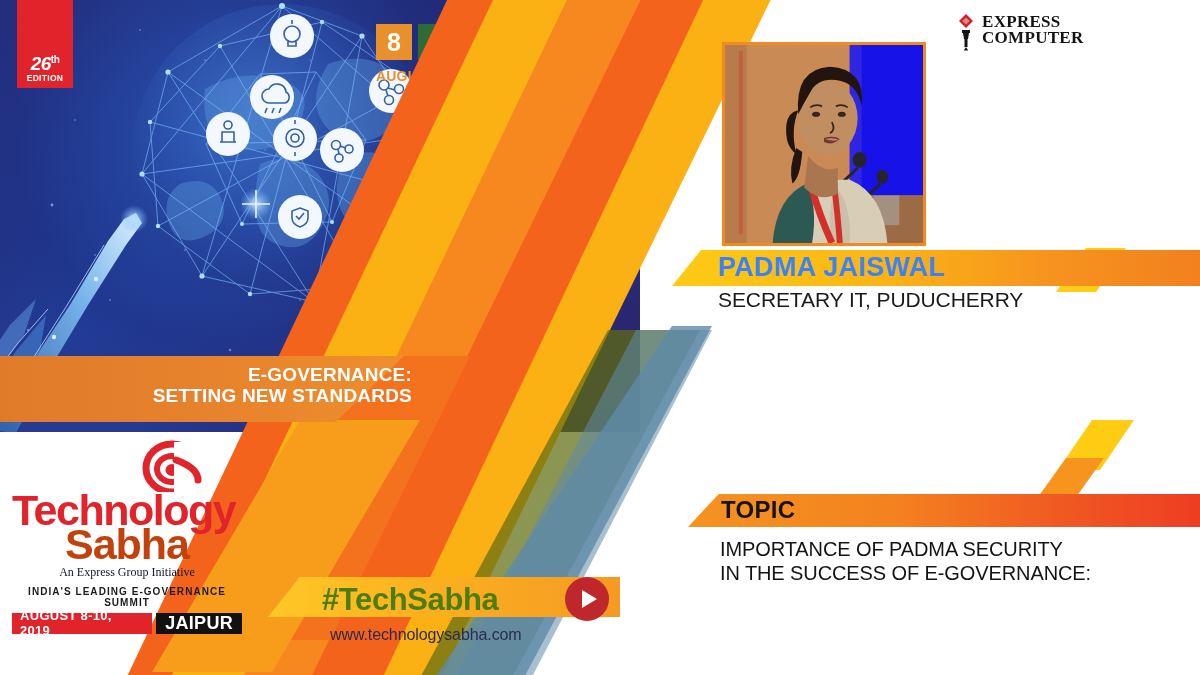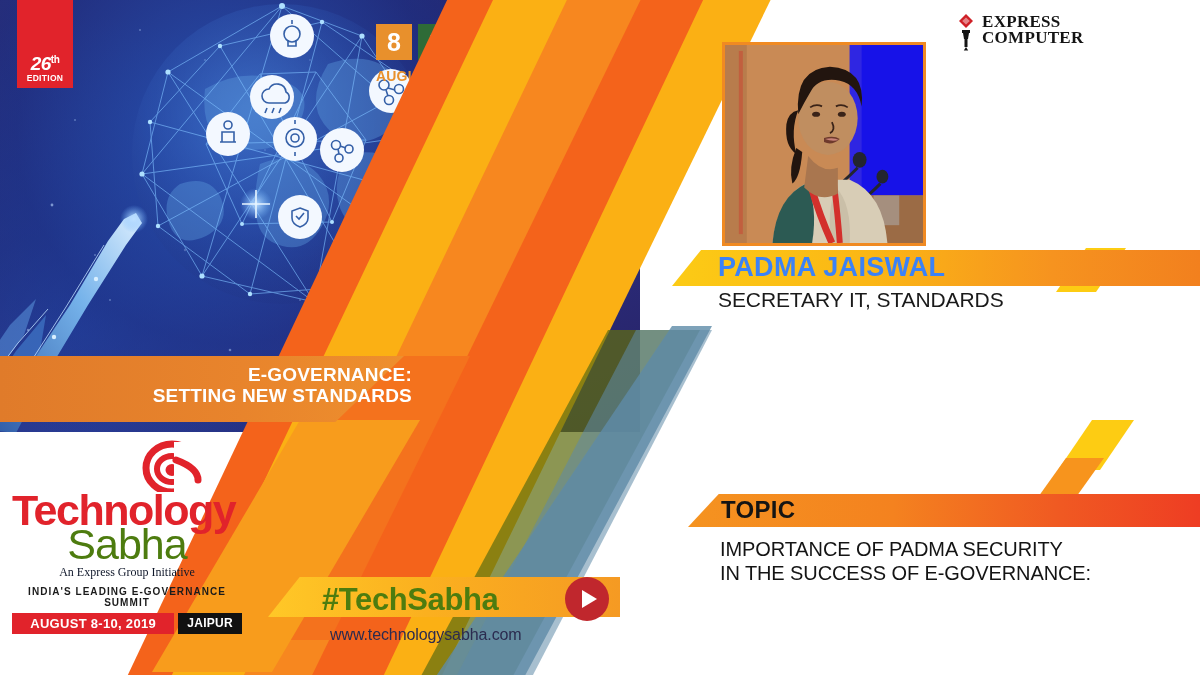--- a/index.html
+++ b/index.html
@@ -53,29 +53,29 @@
   }
 
   
   .stripe{position:absolute;}
 
   
   .tslogo{position:absolute;left:12px;top:440px;width:230px;}
   .ts-swirl{position:relative;height:52px;}
   .ts-word1{font-size:43px;font-weight:bold;color:#e1232b;letter-spacing:-1.5px;line-height:.86;
             font-family:"Liberation Sans",sans-serif;text-align:left;}
-  .ts-word2{font-size:43px;font-weight:normal;color:#4d7c0f;letter-spacing:-1px;line-height:.9;
+  .ts-word2{font-size:43px;font-weight:bold;color:#c2410c;letter-spacing:-1px;line-height:.9;
             text-align:center;margin-top:-4px;}
   .ts-sub{font-family:"Liberation Serif",serif;font-size:12px;color:#0f172a;text-align:center;margin-top:1px;}
   .ts-tag{font-size:10px;font-weight:bold;color:#1b1b1b;letter-spacing:1.05px;text-align:center;margin-top:6px;}
   .ts-bar{display:flex;margin-top:5px;height:21px;}
   .ts-bar .red{background:#e1232b;color:#fff;display:flex;align-items:center;justify-content:center;
                padding:0 8px;font-size:13px;font-weight:bold;letter-spacing:.3px;flex:1;}
   .ts-bar .blk{background:#111;color:#fff;display:flex;align-items:center;justify-content:center;
-               padding:0 9px;font-size:12px;font-weight:bold;letter-spacing:.3px;margin-left:4px;}
+               padding:0 9px;font-size:18px;font-weight:bold;letter-spacing:.3px;margin-left:4px;}
 
   
   .hash-band{
     position:absolute;left:268px;top:577px;width:352px;height:40px;
     background:linear-gradient(90deg,#ffc827 0%,#fbb01f 45%,#f59a23 100%);
     clip-path: polygon(9% 0, 100% 0, 100% 100%, 0 100%);
   }
   .hash-text{position:absolute;left:322px;top:582px;font-size:31px;font-weight:bold;color:#4d7c0f;letter-spacing:-.4px;}
   .play-btn{position:absolute;left:565px;top:577px;width:44px;height:44px;border-radius:50%;
             background:#c0272d;display:flex;align-items:center;justify-content:center;}
@@ -427,20 +427,20 @@
         <path d="M112 62 q6 -3 12 1"></path>
         <path d="M108 78 q4 8 -2 11"></path>
       </g>
       <path d="M100 94 q10 -3 16 1 q-8 7 -16 3z" fill="#6e3a2c"></path>
       <path d="M101 95 q9 -2 14 1 q-7 2 -14 -1z" fill="#c9827a"></path>
     </svg>
   </div>
 
   <div class="name-band"></div>
   <div class="name-text">PADMA JAISWAL</div>
-  <div class="role-text">SECRETARY IT, STANDARDS</div>
+  <div class="role-text">SECRETARY IT, PUDUCHERRY</div>
 
   <div class="topic-band"></div>
   <div class="topic-label">TOPIC</div>
   <div class="topic-l1">IMPORTANCE OF PADMA SECURITY</div>
   <div class="topic-l2">IN THE SUCCESS OF E-GOVERNANCE:</div>
 
 </div>
 
 </body></html>

